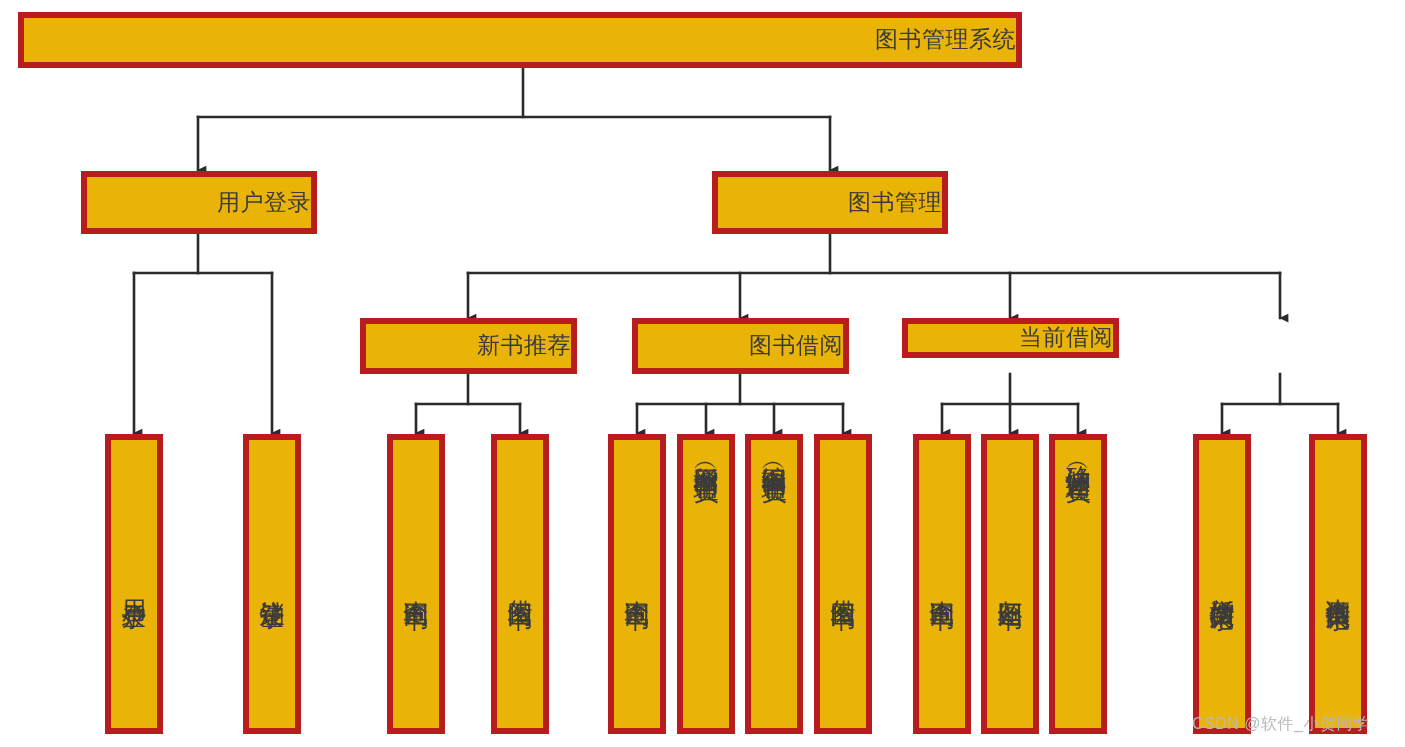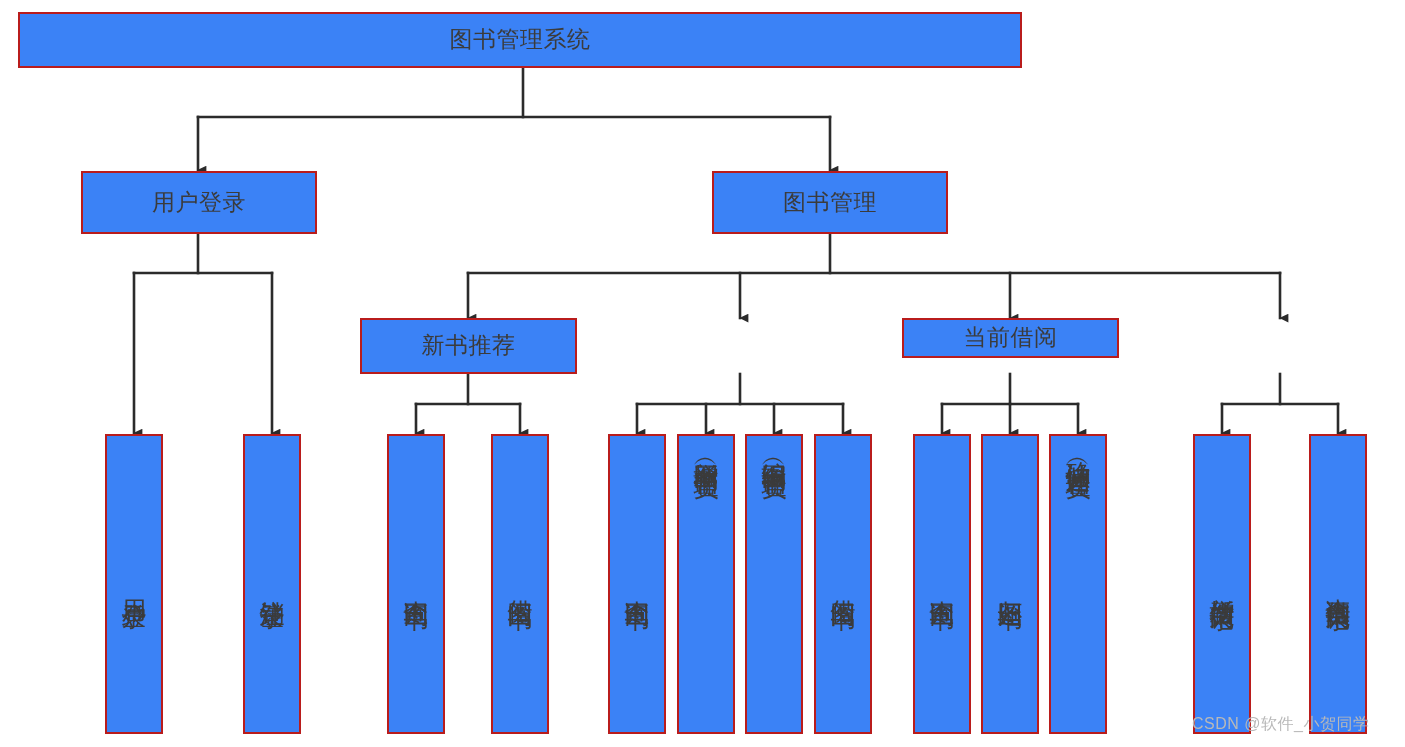--- a/index.html
+++ b/index.html
@@ -21,25 +21,25 @@
     position: absolute;
     top: 0;
     left: 0;
     width: 1405px;
     height: 747px;
     pointer-events: none;
   }
   .node {
     position: absolute;
     box-sizing: border-box;
-    background: #3b82f6;
-    border: 2px solid #b91c1c;
+    background: #eab308;
+    border: 6px solid #b91c1c;
     display: flex;
     align-items: center;
-    justify-content: center;
+    justify-content: flex-end;
     color: #3b3b3b;
   }
   .node .label {
     display: block;
     text-align: center;
     white-space: pre;
   }
   .node-h .label {
     font-size: 23px;
     line-height: 1.2;
@@ -132,20 +132,23 @@
   <div class="node node-h" style="left:81px; top:171px; width:236px; height:63px;">
     <span class="label">用户登录</span>
   </div>
   <div class="node node-h" style="left:360px; top:318px; width:217px; height:56px;">
     <span class="label">新书推荐</span>
   </div>
 
   <div class="node node-h" style="left:712px; top:171px; width:236px; height:63px;">
     <span class="label">图书管理</span>
   </div>
+  <div class="node node-h" style="left:632px; top:318px; width:217px; height:56px;">
+    <span class="label">图书借阅</span>
+  </div>
   <div class="node node-h" style="left:902px; top:318px; width:217px; height:40px;">
     <span class="label">当前借阅</span>
   </div>
 
   <div class="node node-v vcenter" style="left:105px; top:434px; width:58px; height:300px;">
     <span class="label">用户登录</span>
   </div>
   <div class="node node-v vcenter" style="left:243px; top:434px; width:58px; height:300px;">
     <span class="label">注销登录</span>
   </div>

